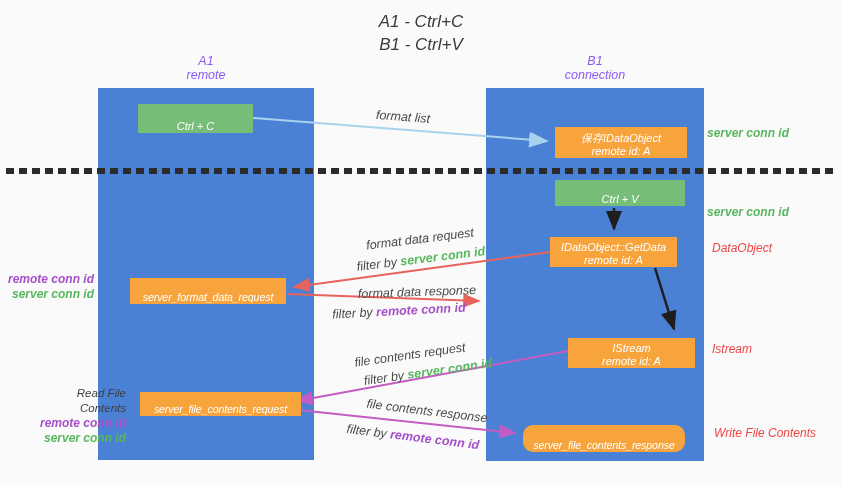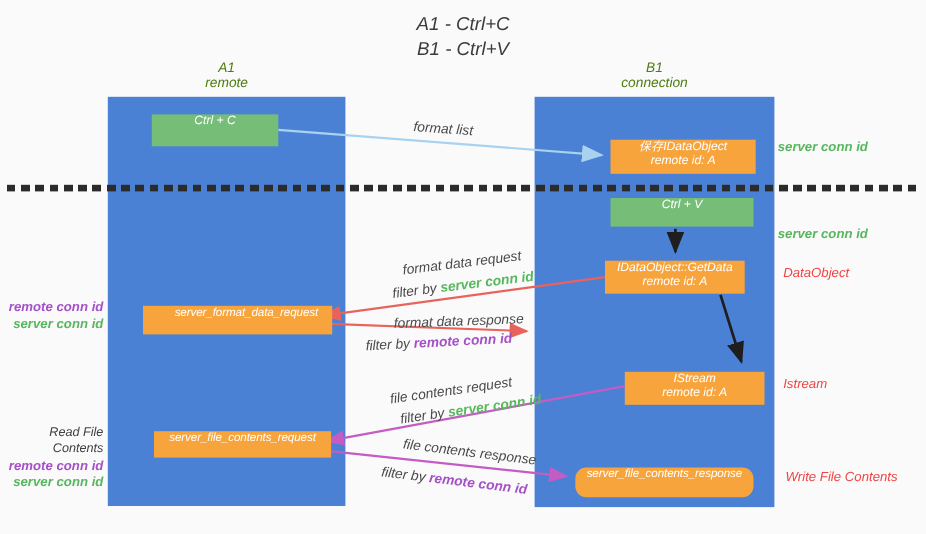--- a/index.html
+++ b/index.html
@@ -1,24 +1,24 @@
 <!DOCTYPE html>
 <html><head>
 <meta charset="utf-8">
 <style>
   html,body{margin:0;padding:0;}
   body{background:#e8e8e8;font-family:"Liberation Sans",sans-serif;}
   .stage{position:relative;width:842px;height:485px;background:#fafafa;overflow:hidden;margin:0 auto;font-style:italic;}
   .title{position:absolute;left:0;right:0;top:11px;text-align:center;font-size:17px;line-height:1.35;color:#3b3b3b;}
-  .lane-header{position:absolute;text-align:center;font-size:12.5px;line-height:14px;color:#4d7c0f;}
+  .lane-header{position:absolute;text-align:center;font-size:12.5px;line-height:14px;color:#8b5cf6;}
   .lane{position:absolute;background:#4b81d5;z-index:1;}
   .divider{position:absolute;left:6px;width:828px;top:168px;height:6px;z-index:2;
     background:repeating-linear-gradient(90deg,#2b2b2b 0 8px,transparent 8px 13px);}
   .overlay{position:absolute;left:0;top:0;z-index:2;pointer-events:none;}
-  .box{position:absolute;z-index:3;display:flex;align-items:flex-start;justify-content:center;
+  .box{position:absolute;z-index:3;display:flex;align-items:flex-end;justify-content:center;
     color:#fff;text-align:center;font-size:11px;line-height:13px;}
   .box.green{background:#76bd78;}
   .box.orange{background:#f8a43c;}
   .box.small-text{font-size:10.6px;letter-spacing:-0.1px;}
   .ann{position:absolute;z-index:3;white-space:nowrap;font-size:12.5px;color:#4a4a4a;
     transform:translate(-50%,-50%) rotate(var(--rot,0deg));}
   .ann .green-t{color:#57b75e;font-weight:bold;}
   .ann .purple-t{color:#a650c8;font-weight:bold;}
   .side-label{position:absolute;z-index:3;white-space:nowrap;font-size:12px;color:#ef4444;}
   .side-label.green-t{color:#57b75e;font-weight:bold;}
@@ -90,21 +90,21 @@
     <span>Ctrl + V</span>
   </div>
 
   <div class="box orange" style="left:550px;top:237px;width:127px;height:30px;">
     <div>
       <div>IDataObject::GetData</div>
       <div>remote id: A</div>
     </div>
   </div>
 
-  <div class="box orange small-text" style="left:130px;top:278px;width:156px;height:26px;padding-left:16px;">
+  <div class="box orange small-text" style="left:130px;top:278px;width:156px;height:26px;">
     <span>server_format_data_request</span>
   </div>
 
 
   <div class="box orange" style="left:568px;top:338px;width:127px;height:30px;">
     <div>
       <div>IStream</div>
       <div>remote id: A</div>
     </div>
   </div>
@@ -134,19 +134,19 @@
   <div class="side-label green-t" style="left:707px;top:126px;">server conn id</div>
   <div class="side-label green-t" style="left:707px;top:205px;">server conn id</div>
   <div class="side-label" style="left:712px;top:241px;">DataObject</div>
   <div class="side-label" style="left:712px;top:342px;">Istream</div>
   <div class="side-label" style="left:714px;top:426px;">Write File Contents</div>
 
   <div class="left-cluster" style="top:272px;">
     <div class="purple-t">remote conn id</div>
     <div class="green-t">server conn id</div>
   </div>
-  <div class="left-cluster" style="top:386px;">
+  <div class="left-cluster" style="top:386px;padding-left:32px;">
     <div class="dark">Read File Contents</div>
     <div class="purple-t">remote conn id</div>
     <div class="green-t">server conn id</div>
   </div>
 
 </div>
 
 </body></html>

